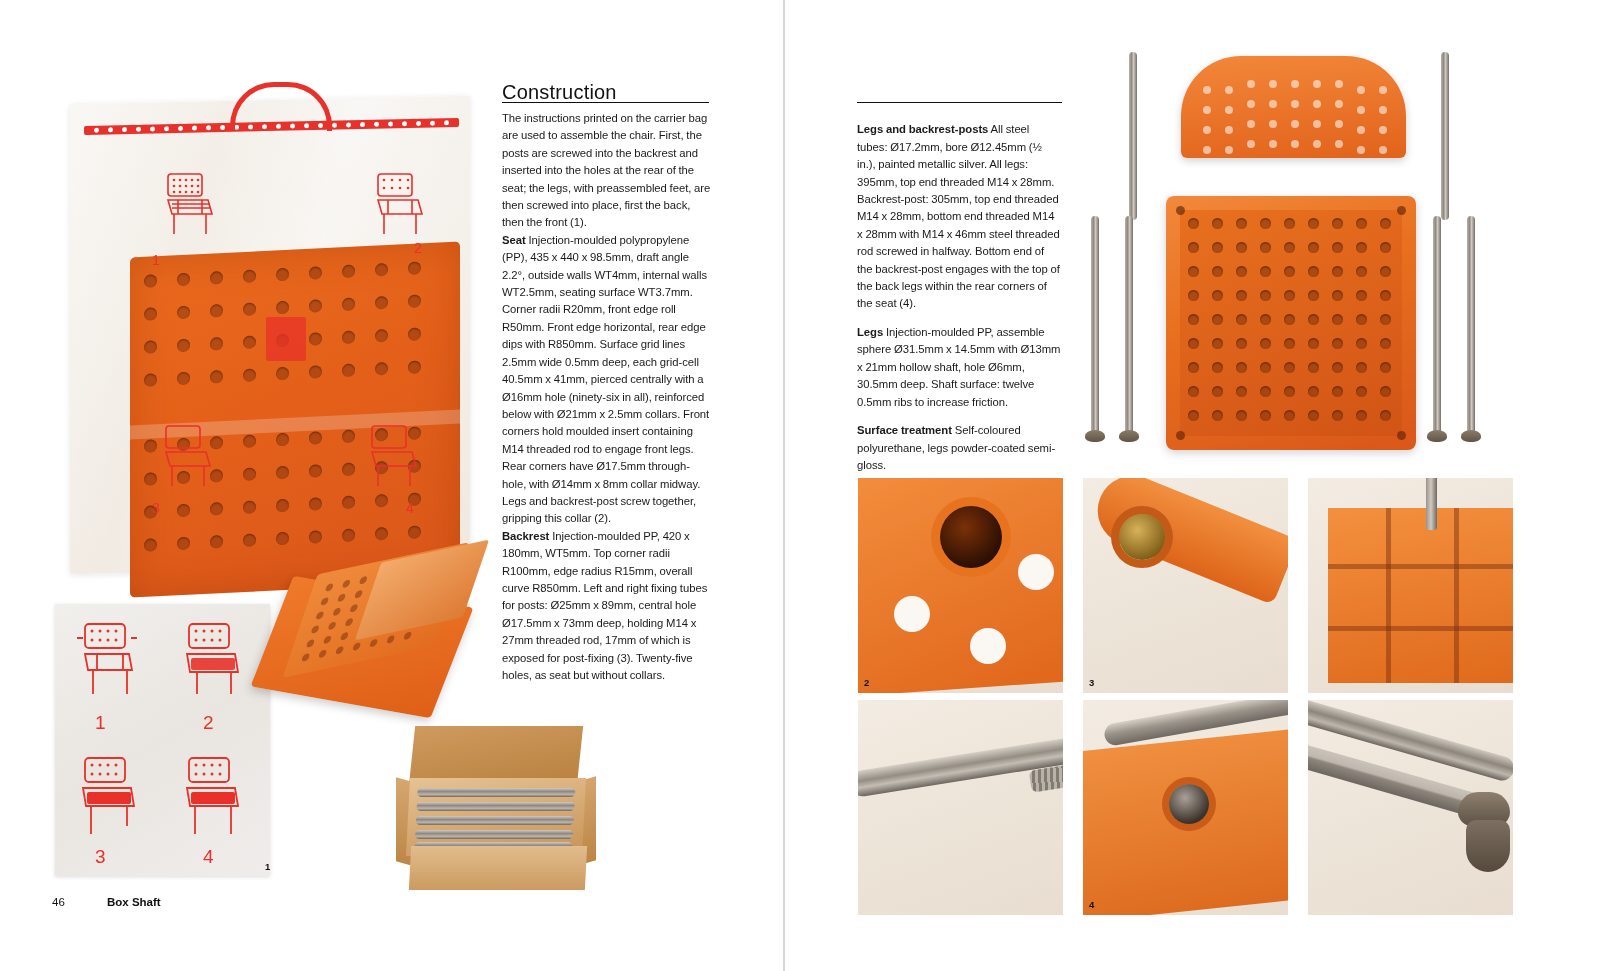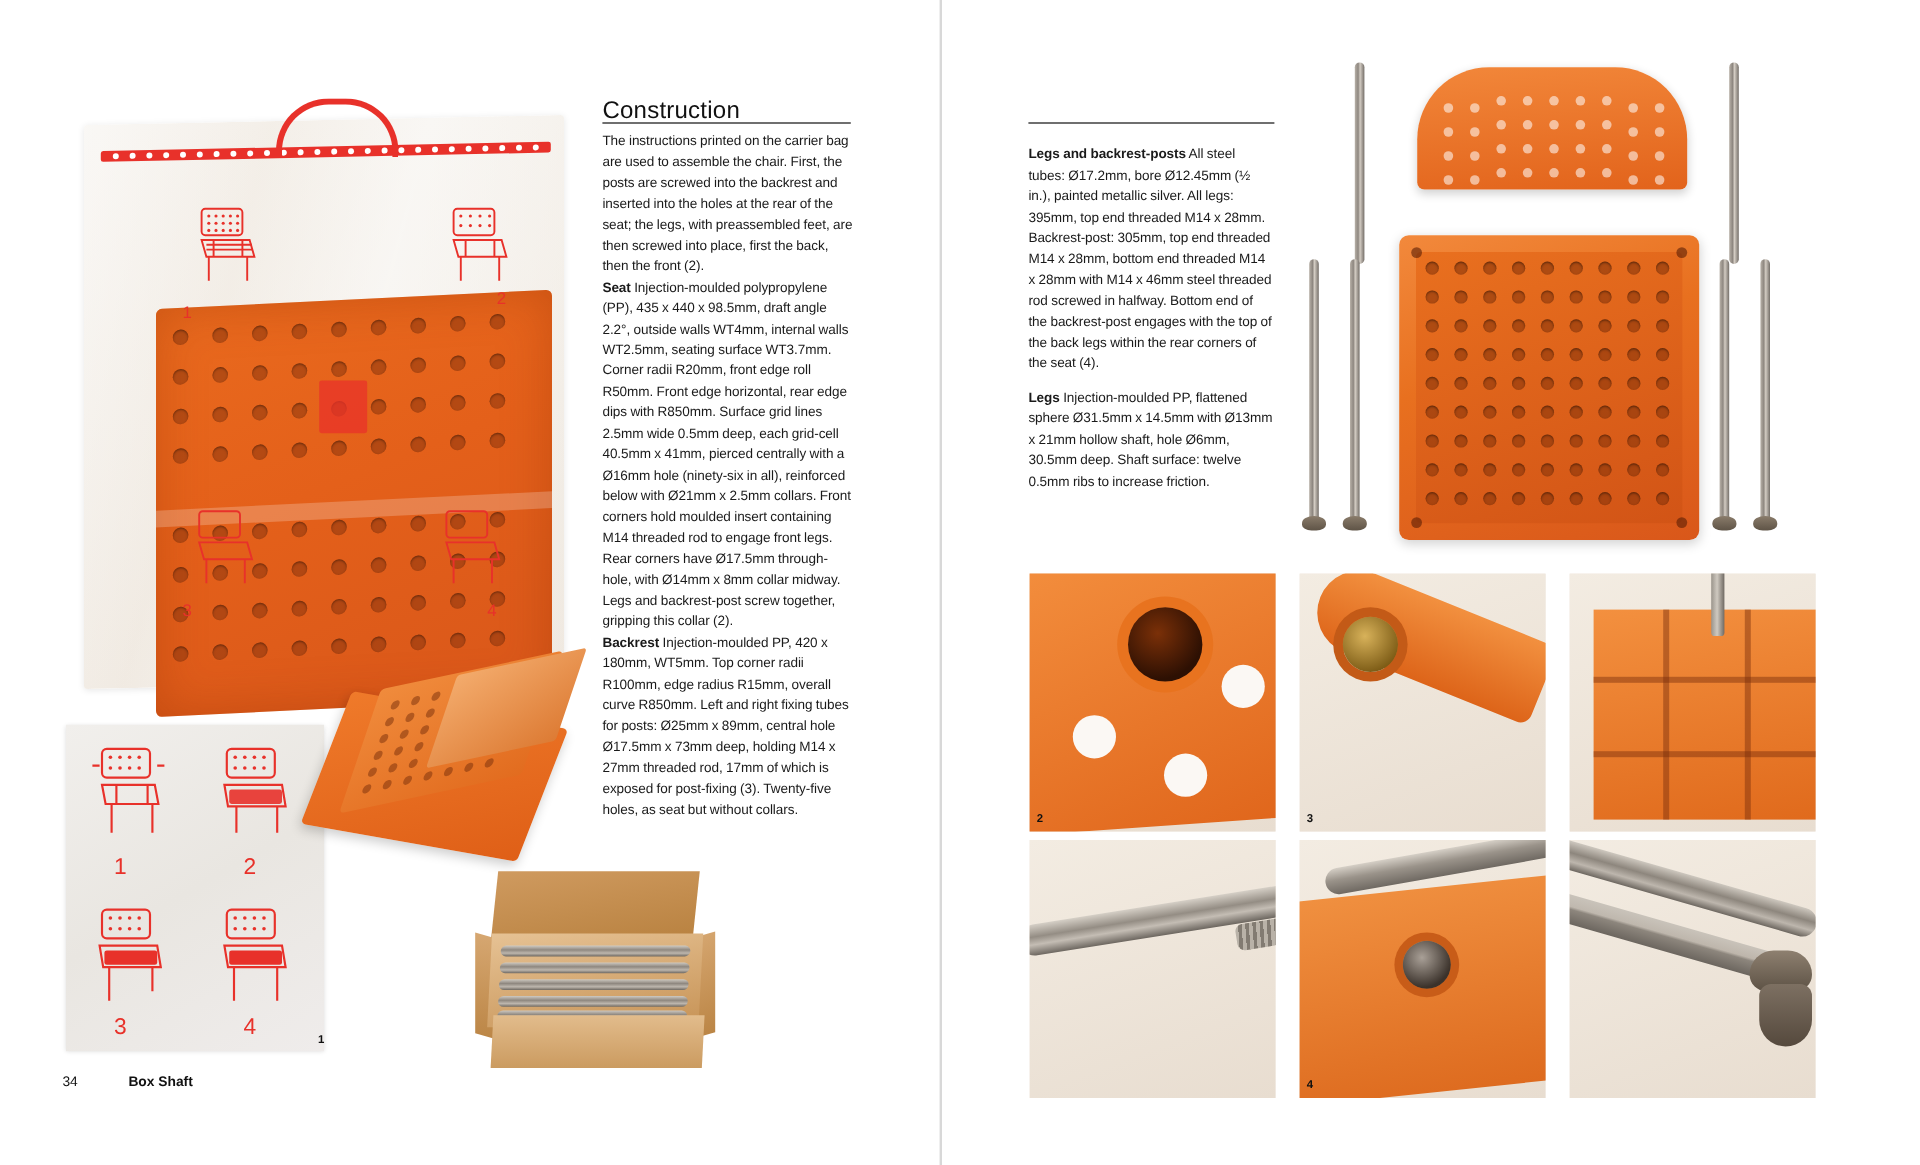--- a/index.html
+++ b/index.html
@@ -646,35 +646,36 @@
         <div class="tube" style="left:8px;top:52px;width:158px;"></div>
         <div class="tube" style="left:8px;top:64px;width:158px;"></div>
       </div>
       <div class="flapB"></div>
     </div>
 
     <h1 class="section-title">Construction</h1>
     <div class="rule"></div>
 
     <div class="col-left-text">
-      <p>The instructions printed on the carrier bag are used to assemble the chair. First, the posts are screwed into the backrest and inserted into the holes at the rear of the seat; the legs, with preassembled feet, are then screwed into place, first the back, then the front (2).</p>
+      <p>The instructions printed on the carrier bag are used to assemble the chair. First, the posts are screwed into the backrest and inserted into the holes at the rear of the seat; the legs, with preassembled feet, are then screwed into place, first the back, then the front (1).</p>
       <p><b>Seat</b><span> Injection-moulded polypropylene (PP), 435 x 440 x 98.5mm, draft angle 2.2°, outside walls WT4mm, internal walls WT2.5mm, seating surface WT3.7mm. Corner radii R20mm, front edge roll R50mm. Front edge horizontal, rear edge dips with R850mm. Surface grid lines 2.5mm wide 0.5mm deep, each grid-cell 40.5mm x 41mm, pierced centrally with a Ø16mm hole (ninety-six in all), reinforced below with Ø21mm x 2.5mm collars. Front corners hold moulded insert containing M14 threaded rod to engage front legs. Rear corners have Ø17.5mm through-hole, with Ø14mm x 8mm collar midway. Legs and backrest-post screw together, gripping this collar (2).</span></p>
       <p><b>Backrest</b><span> Injection-moulded PP, 420 x 180mm, WT5mm. Top corner radii R100mm, edge radius R15mm, overall curve R850mm. Left and right fixing tubes for posts: Ø25mm x 89mm, central hole Ø17.5mm x 73mm deep, holding M14 x 27mm threaded rod, 17mm of which is exposed for post-fixing (3). Twenty-five holes, as seat but without collars.</span></p>
     </div>
 
-    <div class="folio">34</div>
+    <div class="folio">46</div>
     <div class="running-head">Box Shaft</div>
   </div>
 
   <div class="page-right">
 
     <div class="rule-r"></div>
     <div class="col-r1">
       <p><b>Legs and backrest-posts</b><span> All steel tubes: Ø17.2mm, bore Ø12.45mm (½ in.), painted metallic silver. All legs: 395mm, top end threaded M14 x 28mm. Backrest-post: 305mm, top end threaded M14 x 28mm, bottom end threaded M14 x 28mm with M14 x 46mm steel threaded rod screwed in halfway. Bottom end of the backrest-post engages with the top of the back legs within the rear corners of the seat (4).</span></p>
-      <p><b>Legs</b><span> Injection-moulded PP, flattened sphere Ø31.5mm x 14.5mm with Ø13mm x 21mm hollow shaft, hole Ø6mm, 30.5mm deep. Shaft surface: twelve 0.5mm ribs to increase friction.</span></p>
+      <p><b>Legs</b><span> Injection-moulded PP, assemble sphere Ø31.5mm x 14.5mm with Ø13mm x 21mm hollow shaft, hole Ø6mm, 30.5mm deep. Shaft surface: twelve 0.5mm ribs to increase friction.</span></p>
+      <p><b>Surface treatment</b><span> Self-coloured polyurethane, legs powder-coated semi-gloss.</span></p>
     </div>
 
     <div class="parts">
       <div class="backrest" id="partsBackrest">
           <i style="left:22px;top:30px;"></i>
           <i style="left:44px;top:30px;"></i>
           <i style="left:66px;top:24px;"></i>
           <i style="left:88px;top:24px;"></i>
           <i style="left:110px;top:24px;"></i>
           <i style="left:132px;top:24px;"></i>

